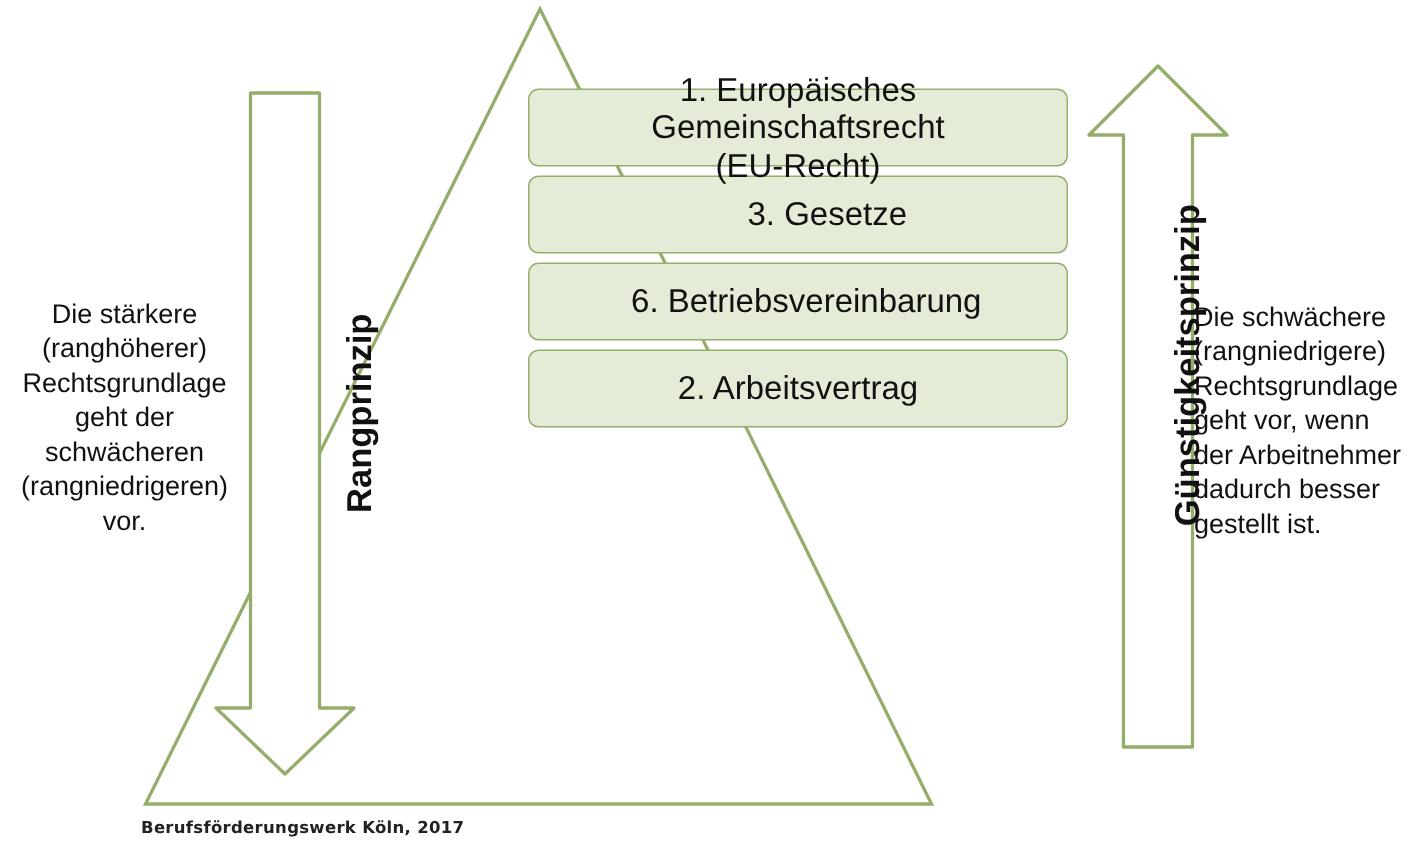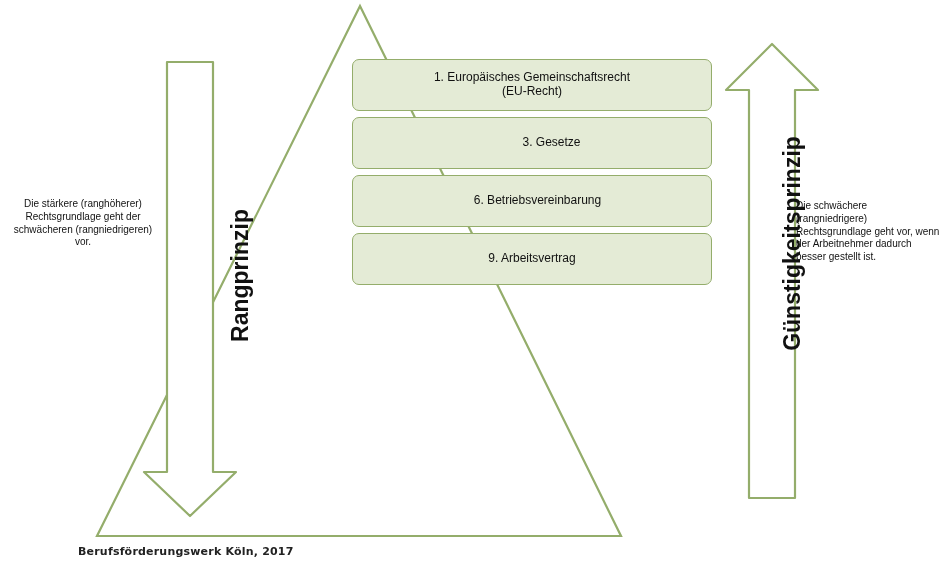--- a/index.html
+++ b/index.html
@@ -36,21 +36,21 @@
     width: 360px;
     height: 52px;
     margin-bottom: 6px;
     border: 1px solid #94ad6b;
     border-radius: 7px;
     background: #e4ebd6;
     display: flex;
     align-items: center;
     justify-content: center;
     text-align: center;
-    font-size: 12px;
+    font-size: 22px;
     line-height: 1.16;
     color: #111111;
     padding: 0 8px;
   }
   .vert-label {
     position: absolute;
     font-weight: bold;
     color: #111111;
     white-space: nowrap;
     transform-origin: 50% 50%;
@@ -66,39 +66,39 @@
   #guenstigkeits-label {
     left: 652px;
     top: 230px;
     width: 280px;
     text-align: center;
     font-size: 23px;
     transform: rotate(-90deg);
   }
   .side-text {
     position: absolute;
-    font-size: 10px;
+    font-size: 18px;
     line-height: 1.28;
     color: #111111;
   }
   #left-text {
     left: 8px;
     top: 198px;
     width: 150px;
     text-align: center;
   }
   #right-text {
     left: 796px;
     top: 200px;
     width: 144px;
     text-align: left;
   }
   #credit {
     position: absolute;
-    left: 78px;
+    left: 94px;
     top: 545px;
     font-size: 11px;
     font-weight: bold;
     color: #222222;
     letter-spacing: 0.2px;
     font-family: "DejaVu Sans", sans-serif;
   }
 </style>
 </head>
 <body>
@@ -115,21 +115,21 @@
 
   <svg id="arrow-right-svg" viewBox="0 0 944 576" xmlns="http://www.w3.org/2000/svg">
     <polygon points="772,44 818,90 795,90 795,498 749,498 749,90 726,90" fill="#ffffff" stroke="#94ad6b" stroke-width="2.2" stroke-linejoin="round"></polygon>
   </svg>
 
   <div class="levels">
     <div class="level-box" style="white-space: pre-line;">1. Europäisches Gemeinschaftsrecht
 (EU-Recht)</div>
     <div class="level-box" style="white-space: pre-line; padding-left: 47px;">3. Gesetze</div>
     <div class="level-box" style="white-space: pre-line; padding-left: 19px;">6. Betriebsvereinbarung</div>
-    <div class="level-box" style="white-space: pre-line;">9. Arbeitsvertrag</div>
+    <div class="level-box" style="white-space: pre-line;">2. Arbeitsvertrag</div>
   </div>
 
   <div class="vert-label" id="rangprinzip-label">Rangprinzip</div>
   <div class="vert-label" id="guenstigkeits-label">Günstigkeitsprinzip</div>
 
   <div class="side-text" id="left-text">Die stärkere (ranghöherer) Rechtsgrundlage geht der schwächeren (rangniedrigeren) vor.</div>
   <div class="side-text" id="right-text">Die schwächere (rangniedrigere) Rechtsgrundlage geht vor, wenn der Arbeitnehmer dadurch besser gestellt ist.</div>
 
   <div id="credit">Berufsförderungswerk  Köln, 2017</div>
 </div>

